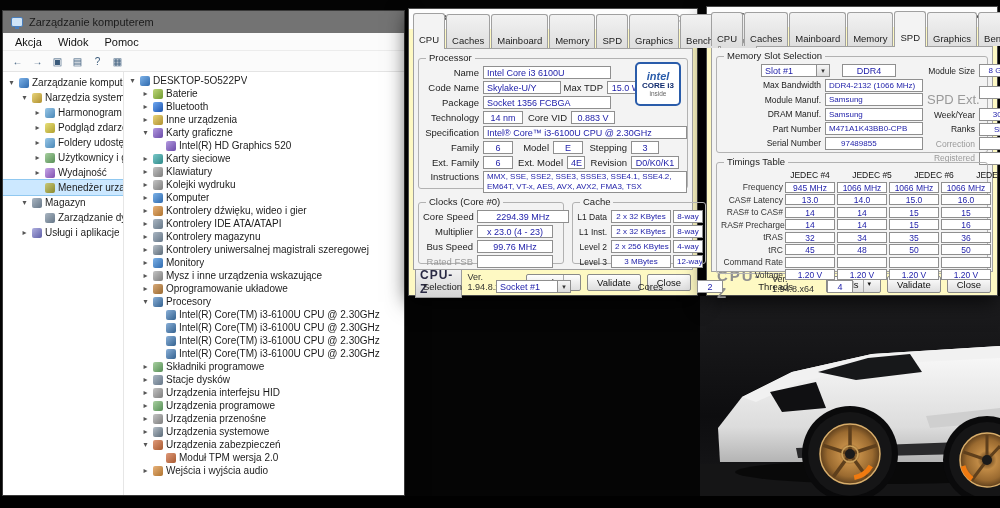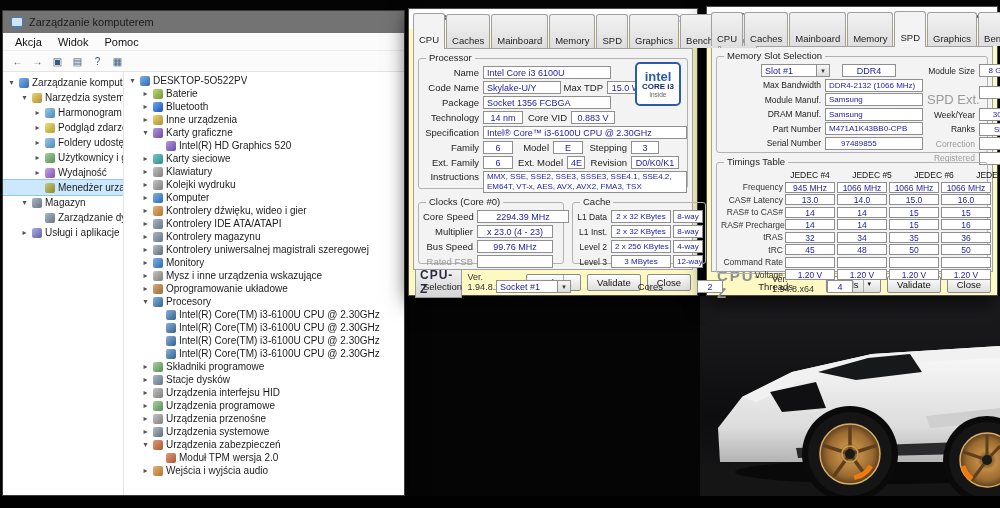--- a/index.html
+++ b/index.html
@@ -73,21 +73,21 @@
   .lbl{font-size:9.5px;color:#222;text-align:right;flex:0 0 auto;padding-right:2px;white-space:nowrap;}
   .fld{background:#fff;border:1px solid #8f8f8f;height:13px;line-height:12px;padding:0 3px;color:#1c1ca8;
     font-size:9px;white-space:nowrap;overflow:hidden;flex:0 0 auto;}
   .fld.ctr{text-align:center;}
   .dim .lbl{color:#9a9a9a;}
   .drop{display:flex;flex:0 0 auto;}
   .drop-btn{width:13px;height:13px;background:linear-gradient(#f6f6f6,#dcdcdc);border:1px solid #8f8f8f;border-left:none;
     display:flex;align-items:center;justify-content:center;font-size:7px;color:#333;}
   .badge{position:absolute;right:6px;top:3px;width:46px;height:44px;border:2px solid #2a5caa;border-radius:5px;background:#fff;
     display:flex;flex-direction:column;align-items:center;justify-content:center;line-height:1.05;}
-  .b-brand{color:#2a5caa;font-size:13px;font-weight:bold;}
+  .b-brand{color:#2a5caa;font-size:11px;font-style:italic;font-weight:bold;}
   .b-prod{color:#0f2a6e;font-size:8px;font-weight:bold;}
   .b-tag{color:#666;font-size:6.5px;}
   .cz-footer{height:24px;display:flex;align-items:center;gap:6px;padding:0 6px;}
   .cz-logo{font-weight:bold;font-size:12px;letter-spacing:1px;color:#2a2a44;border:1px solid #9a9a9a;
     background:linear-gradient(#f4f4f4,#d4d4d4);padding:1px 4px;}
   .cz-logo.big{font-size:15px;color:#8f8f8f;border:none;background:none;letter-spacing:2px;}
   .cz-version{font-size:9px;color:#333;margin-right:auto;}
   .btn{height:17px;padding:0 9px;background:linear-gradient(#fefefe,#dedede);border:1px solid #8a8a8a;border-radius:2px;
     font-size:9.5px;display:flex;align-items:center;justify-content:center;gap:4px;color:#111;}
   .btn .darr{font-size:7px;border-left:1px solid #aaa;padding-left:4px;height:100%;display:flex;align-items:center;}

